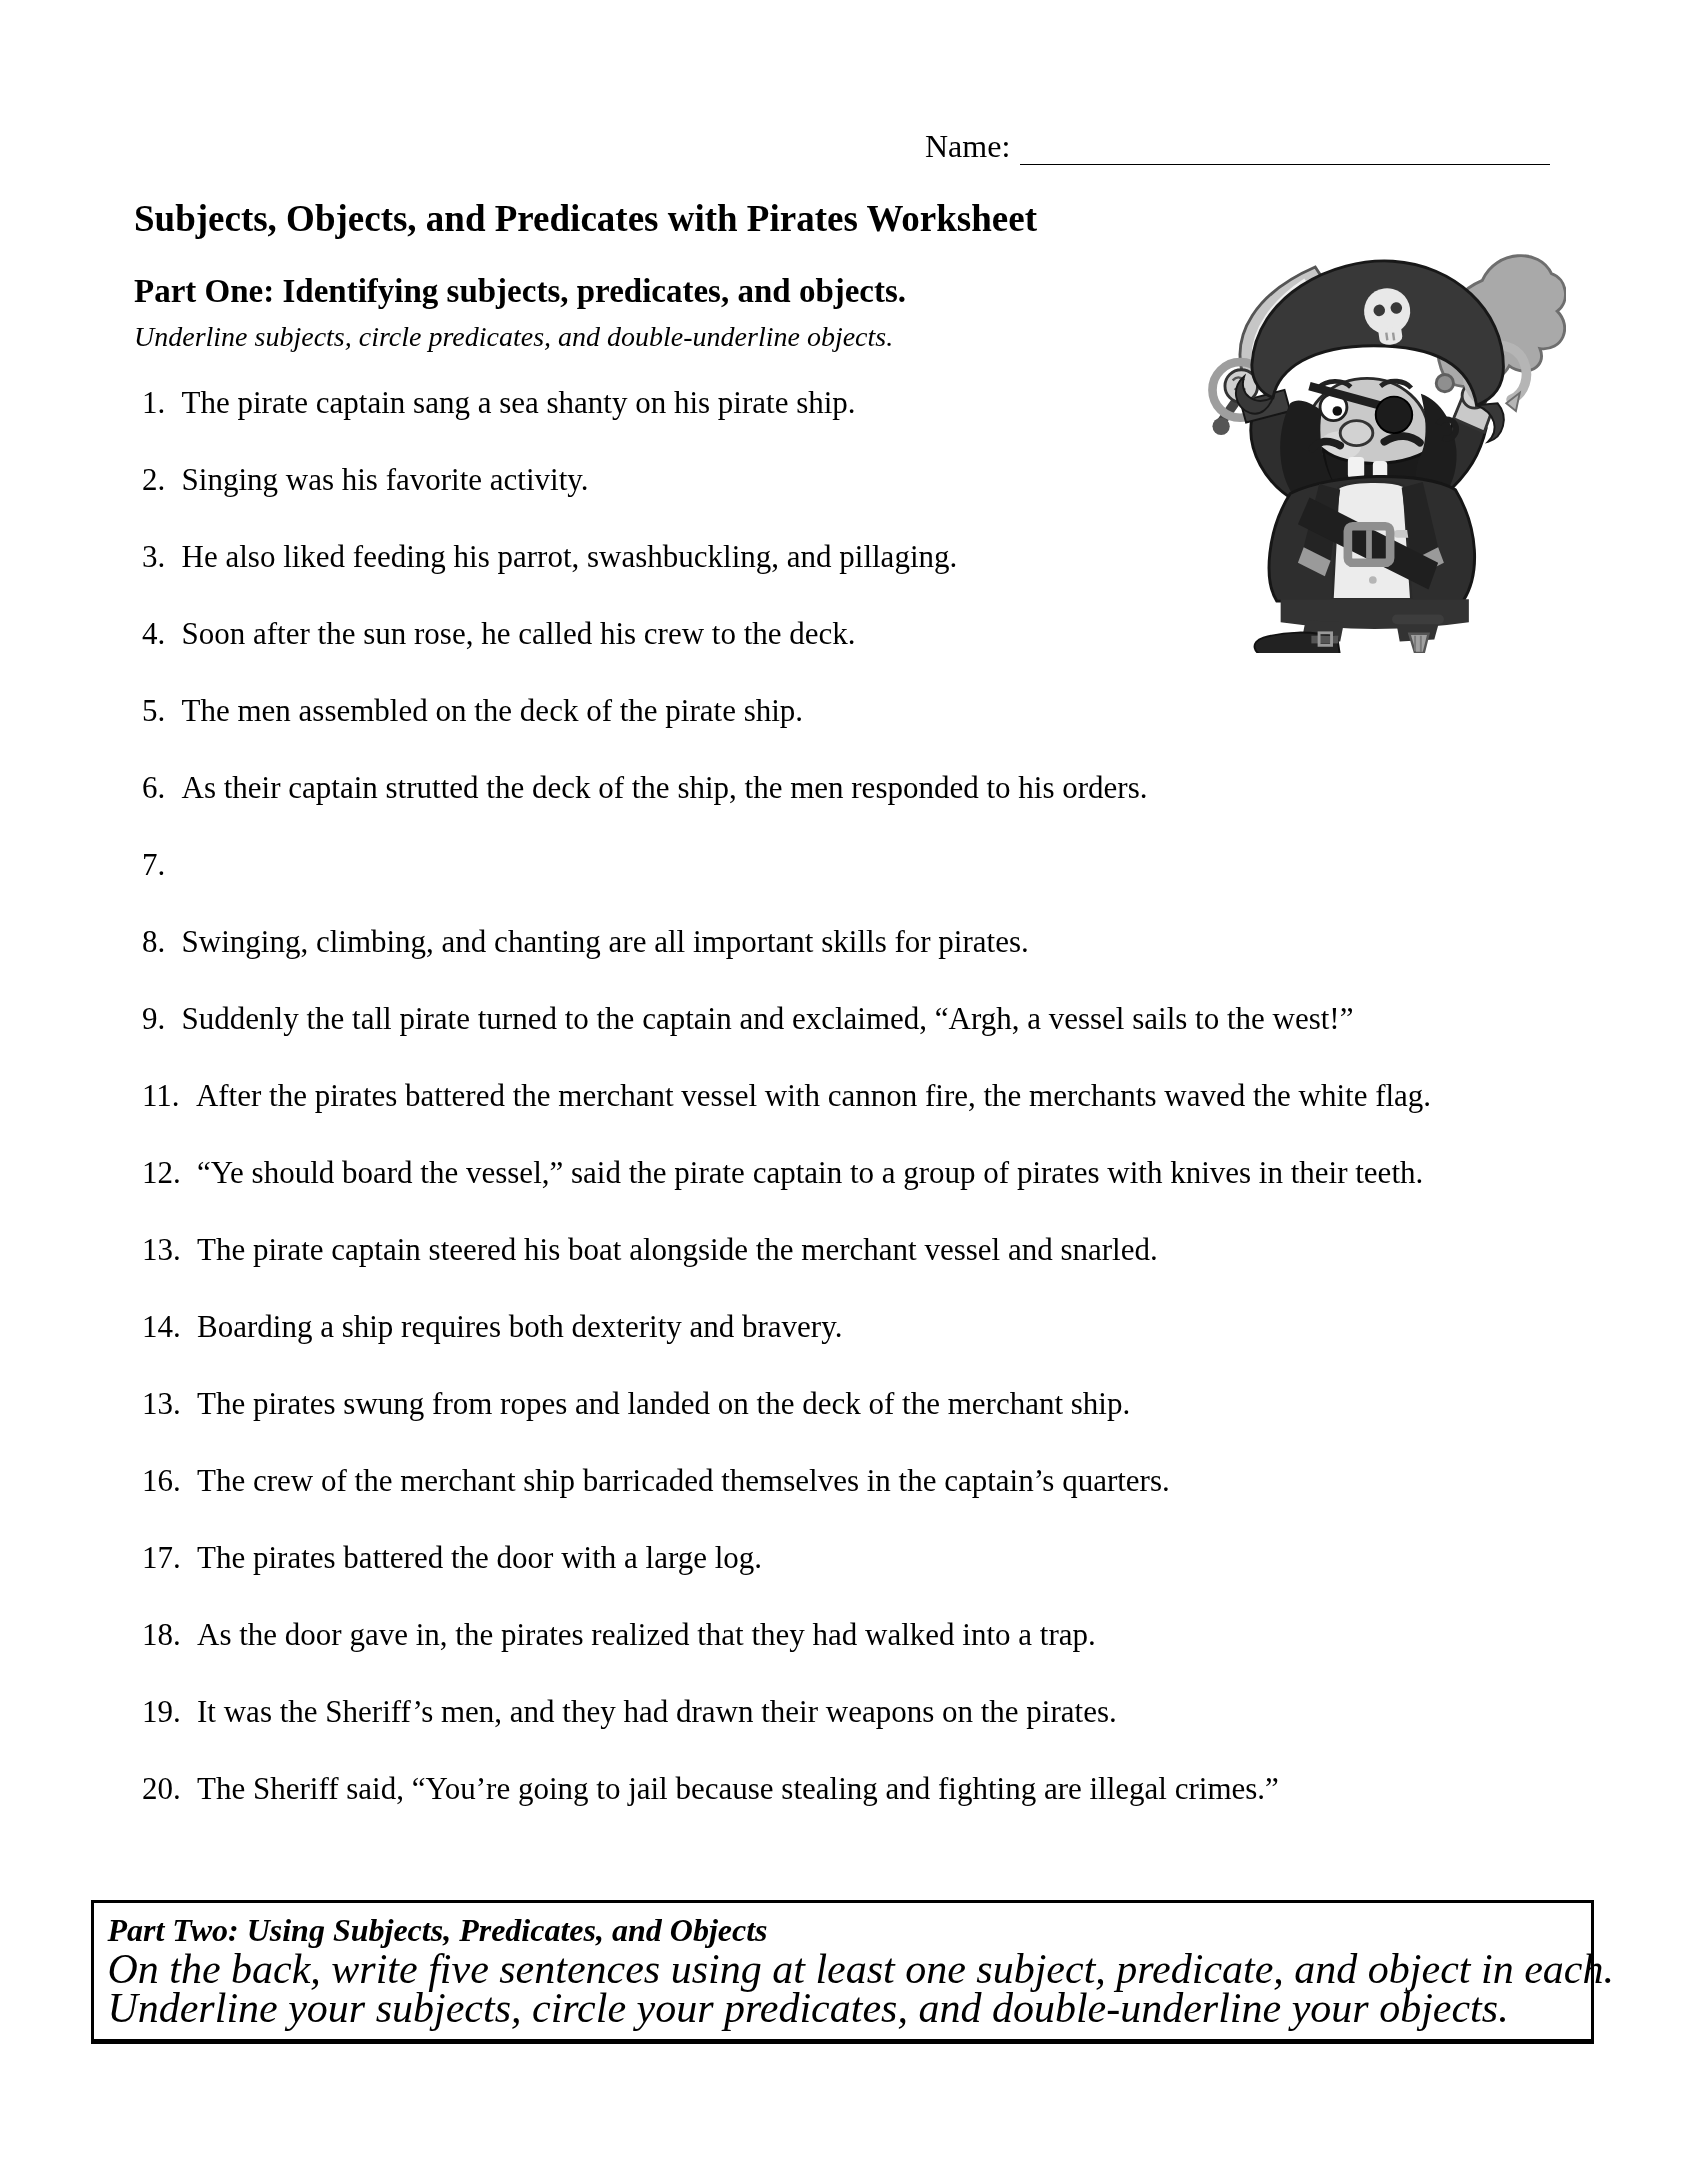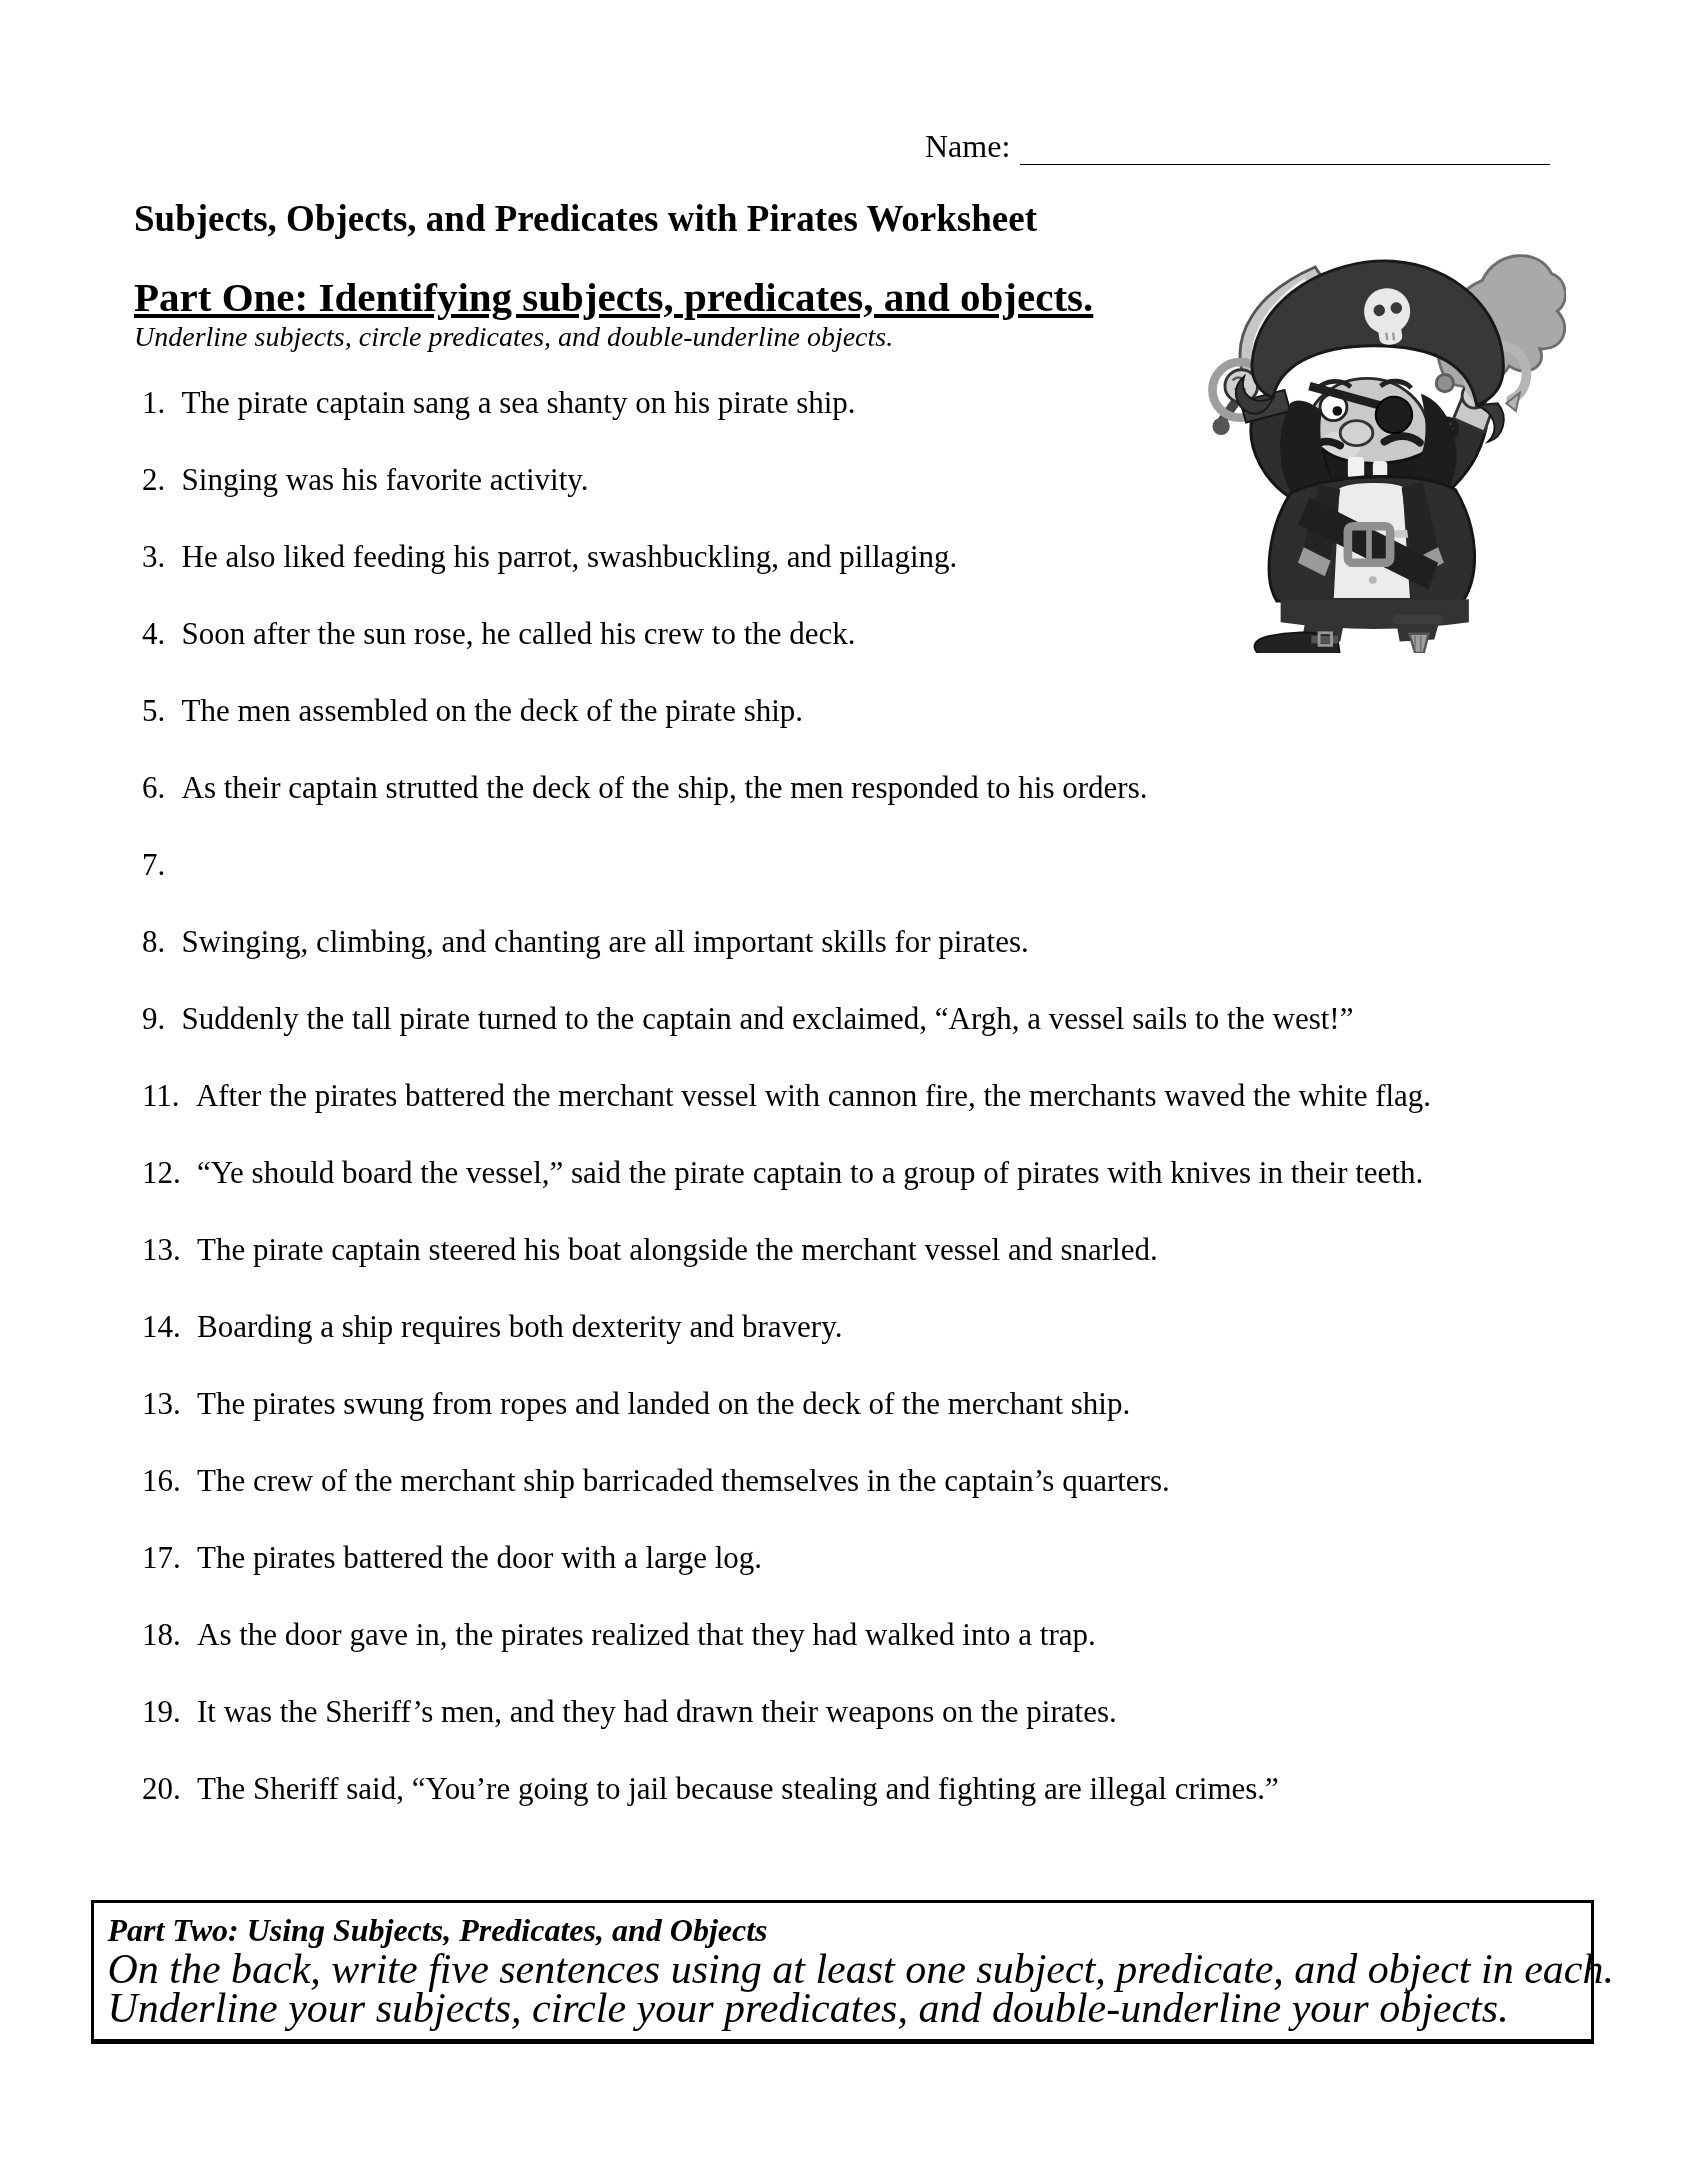--- a/index.html
+++ b/index.html
@@ -29,24 +29,23 @@
   .title {
     position: absolute;
     left: 134px; top: 197px;
     font-size: 37px;
     font-weight: bold;
     white-space: nowrap;
   }
   .p1-heading {
     position: absolute;
     left: 134px; top: 273px;
-    font-size: 41px;
+    font-size: 33px;
     font-weight: bold;
     white-space: nowrap;
-    text-decoration: underline;
   }
   .p1-instructions {
     position: absolute;
     left: 134px; top: 321px;
     font-size: 28px;
     white-space: nowrap;
     font-style: italic;
   }
   .sentences {
     position: absolute;

